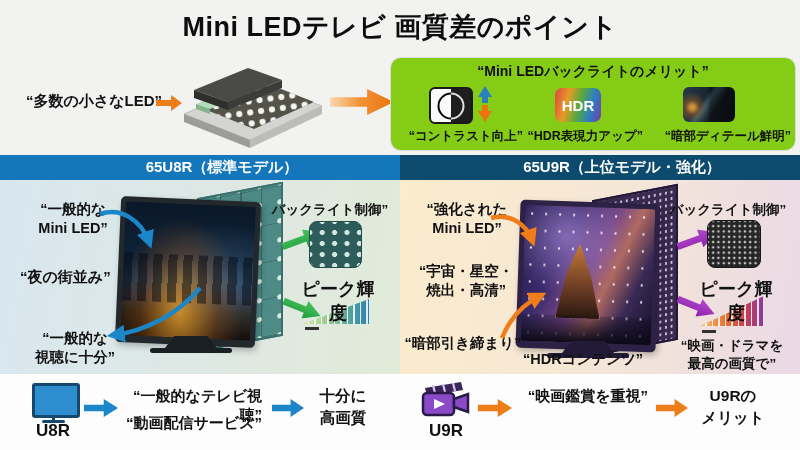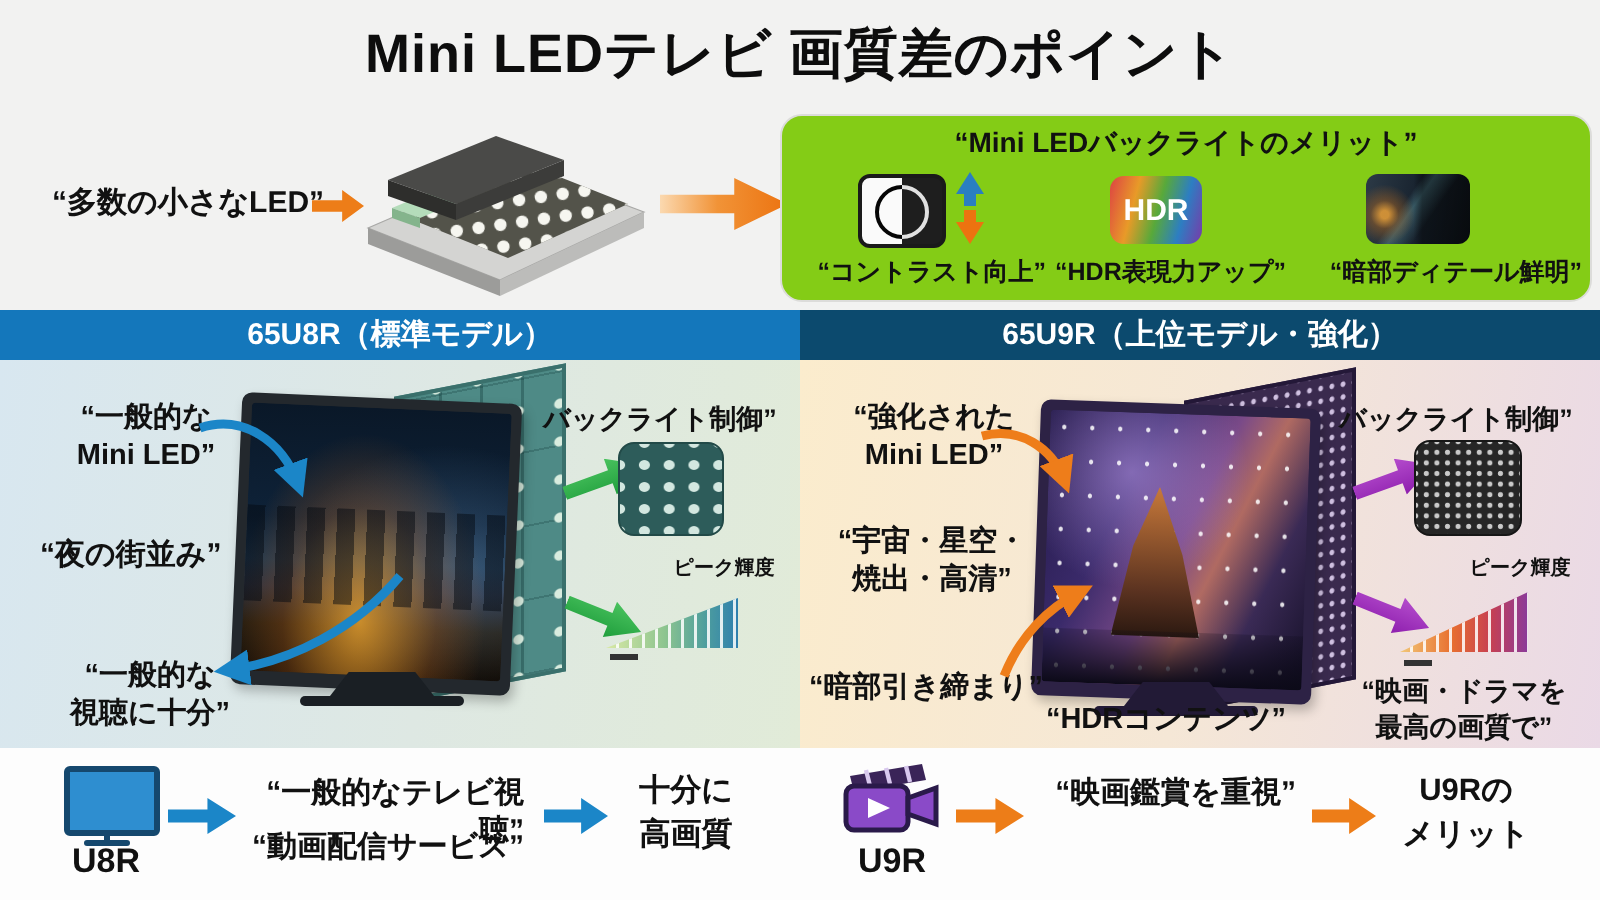--- a/index.html
+++ b/index.html
@@ -35,21 +35,21 @@
     background:
       linear-gradient(90deg,transparent 0 46%,rgba(0,0,0,.38) 54%),
       radial-gradient(circle at 18% 58%,rgba(235,160,55,.85) 2px,rgba(190,110,30,.4) 7px,transparent 15px),
       linear-gradient(125deg,transparent 38%,rgba(80,130,140,.55) 46%,transparent 62%),
       linear-gradient(100deg,#2c3a46 0%,#192430 45%,#0c1116 100%);}
   .merit-label{position:absolute;top:70px;font-size:12.5px;font-weight:800;text-align:right;}
   .ml-0{left:4px;width:128px;}  .ml-1{left:128px;width:124px;}  .ml-2{left:252px;width:148px;}
 
   
   .hdr{position:absolute;top:155px;height:25px;display:flex;align-items:center;justify-content:center;
-    color:#fff;font-weight:700;font-size:15px;}
+    color:#fff;font-weight:700;font-size:15px;padding-left:22px;}
   .hdr-left{left:0;width:400px;background:#1477bb;}
   .hdr-right{left:400px;width:400px;background:#0c4a6e;}
 
   
   .panel{position:absolute;top:180px;width:400px;height:194px;}
   .panel-left{left:0;background:linear-gradient(100deg,#d8e7f0 0%,#dee8e3 55%,#e1ebd8 100%);}
   .panel-right{left:400px;background:linear-gradient(100deg,#fbeccd 0%,#f5e7d6 50%,#ead9e6 100%);}
   .callout{position:absolute;font-weight:800;font-size:14.5px;z-index:4;}
 
   .mesh{position:absolute;transform:skewY(-11deg);z-index:1;}
@@ -83,21 +83,21 @@
     clip-path:polygon(50% 0,78% 45%,100% 100%,0 100%,22% 40%);
     background:linear-gradient(180deg,#c8793a,#5a3220 70%,#2a1810);}
   .screen-galaxy::after{content:'';position:absolute;left:0;bottom:0;width:100%;height:20%;
     background:linear-gradient(180deg,rgba(10,8,20,.2),#0c0a18);}
   .stand{position:absolute;background:#1a1f24;z-index:2;
     clip-path:polygon(18% 0,82% 0,100% 100%,0 100%);}
   .stand-base{position:absolute;background:#1a1f24;border-radius:3px;z-index:2;}
 
   .curve-arrow{position:absolute;z-index:5;overflow:visible;}
   .zone-label{position:absolute;width:140px;text-align:center;font-weight:800;font-size:13.5px;z-index:4;}
-  .peak-label{position:absolute;width:80px;text-align:center;font-weight:800;font-size:10px;z-index:4;margin-left:24px;}
+  .peak-label{position:absolute;width:80px;text-align:center;font-weight:800;font-size:18px;z-index:4;}
   .zone-box{position:absolute;border-radius:8px;z-index:3;}
   .zone-box-l{left:309px;top:221px;width:51px;height:45px;background:#2d5c5a;border:1.5px solid #224a48;
     background-image:radial-gradient(#d3e7e0 2.5px,transparent 3px);
     background-size:12.4px 11px;background-position:6px 5px;}
   .zone-box-r{left:707px;top:220px;width:52px;height:46px;background:#262626;border:1.5px solid #161616;
     background-image:radial-gradient(#c9c9c9 1.1px,transparent 1.5px);
     background-size:5.3px 5.3px;background-position:2.5px 2.5px;}
   .st-arrow{position:absolute;z-index:3;}
   .green{background:linear-gradient(180deg,#49c25e,#1f9e3c);}
   .purple{background:linear-gradient(180deg,#b44ccc,#8e1fae);}

